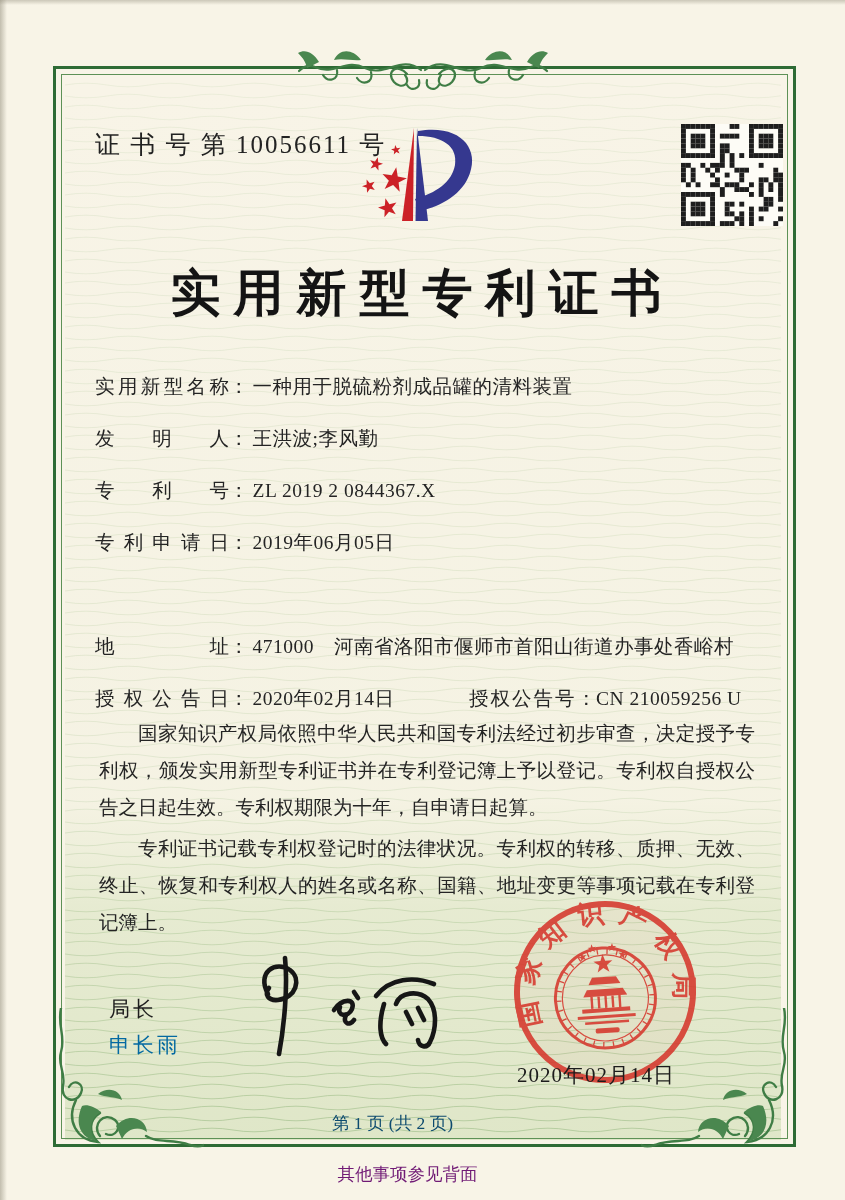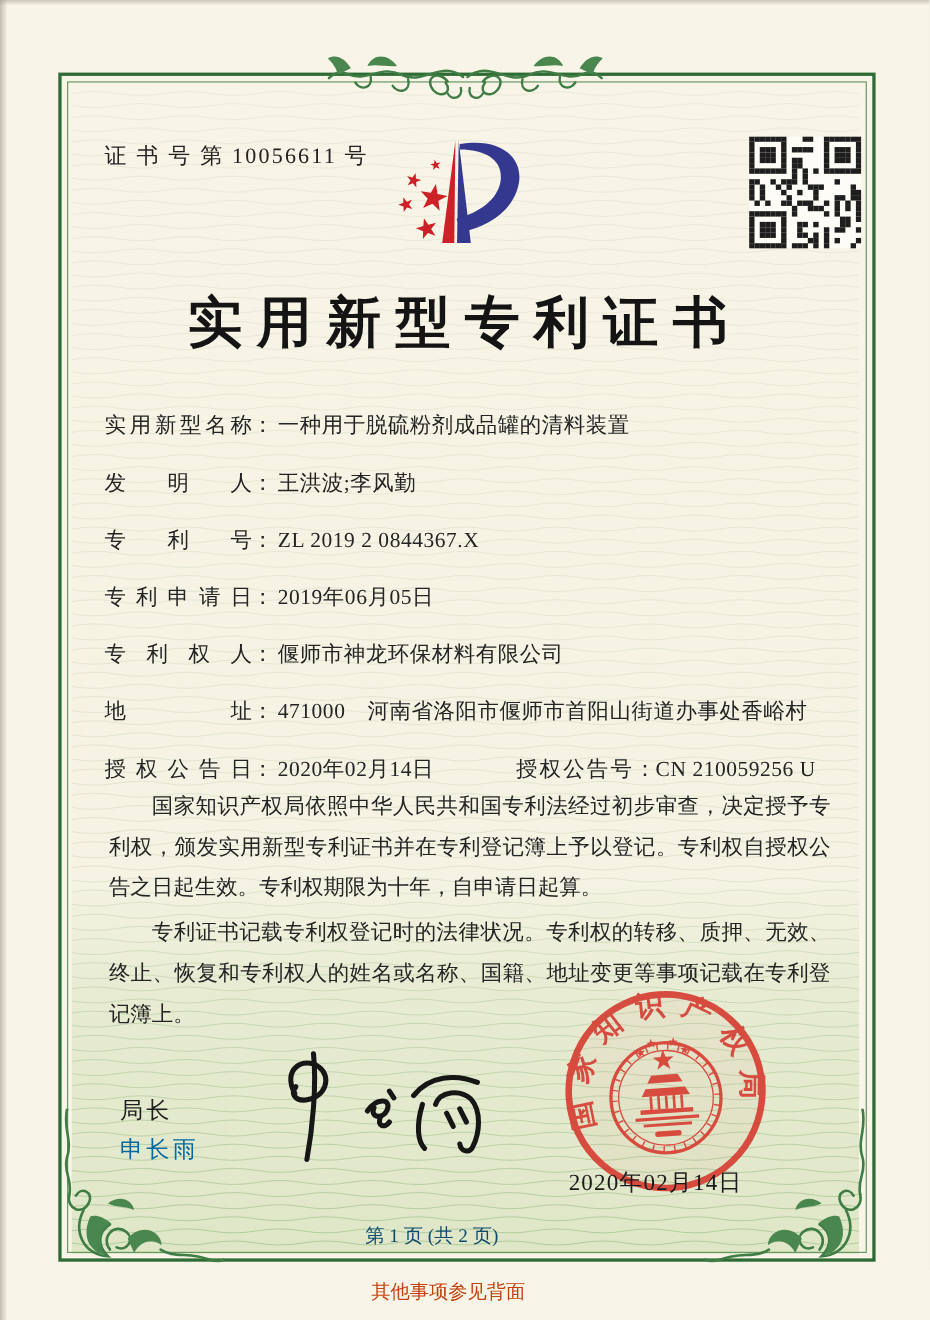--- a/index.html
+++ b/index.html
@@ -15,41 +15,41 @@
   .edge-top{position:absolute;left:0;top:0;right:0;height:5px;
     background:linear-gradient(180deg,rgba(150,145,128,.45),rgba(150,145,128,0));}
   
   .frame-outer{position:absolute;left:53px;top:66px;right:49px;bottom:53px;
     border:3px solid #2e6b35;}
   .frame-inner{position:absolute;left:61px;top:74px;right:57px;bottom:61px;
     border:1px solid #5d9156;}
   .guilloche{position:absolute;left:65px;top:78px;pointer-events:none;}
   .ornament{position:absolute;pointer-events:none;}
   .content{position:absolute;inset:0;z-index:3;}
-  .cert-no{position:absolute;left:95px;top:128px;font-size:20px;letter-spacing:2px;color:#222;}
+  .cert-no{position:absolute;left:95px;top:128px;font-size:25px;letter-spacing:2px;color:#222;}
   .qr{position:absolute;left:681px;top:124px;}
   .logo{position:absolute;left:352px;top:120px;}
   .page-title{position:absolute;left:0;right:0;top:260px;text-align:center;
     font-size:50px;font-weight:bold;letter-spacing:13px;color:#141414;}
   .field-row{position:absolute;left:95px;width:670px;font-size:19.5px;white-space:nowrap;color:#242424;}
   .field-label{display:inline-block;width:134px;text-align:justify;text-align-last:justify;vertical-align:bottom;}
   .field-colon{display:inline-block;margin-right:4px;}
   .field-value{letter-spacing:.5px;}
   .grant-group{position:absolute;left:340px;top:0;white-space:nowrap;}
   .grant-label{letter-spacing:2px;margin-left:34px;}
   .paragraphs{position:absolute;left:95px;top:711px;width:664px;font-size:19.5px;
     line-height:37px;text-align:justify;color:#242424;}
   .paragraphs p{margin:4px;text-indent:2em;}
   .commissioner-title{position:absolute;left:109px;top:995px;font-size:21px;letter-spacing:3px;color:#1d1d1d;}
   .commissioner-name{position:absolute;left:109px;top:1031px;font-size:21px;letter-spacing:3px;color:#0369a1;}
   .signature{position:absolute;left:238px;top:952px;}
   .seal{position:absolute;left:505px;top:892px;transform:rotate(-4deg);}
   .seal-date{position:absolute;left:517px;top:1061px;font-size:21px;color:#1c1c1c;letter-spacing:1px;z-index:4;}
   .page-no{position:absolute;left:0;right:60px;top:1111px;text-align:center;font-size:17.5px;color:#0c4a6e;}
-  .back-note{position:absolute;left:0;right:30px;top:1162px;text-align:center;font-size:17.5px;color:#c2410c;}
+  .back-note{position:absolute;left:0;right:30px;top:1162px;text-align:center;font-size:17.5px;color:#701a75;}
 </style>
 </head>
 <body>
 
 <div class="certificate">
 
   <div class="edge-left"></div>
   <div class="edge-top"></div>
 
   <svg class="guilloche" id="waves" width="716" height="1062">
@@ -439,23 +439,20 @@
     </div>
     <div class="field-row" style="top:373px;">
       <span class="field-label">实用新型名称</span><span class="field-colon">：</span><span class="field-value">一种用于脱硫粉剂成品罐的清料装置</span>
     </div>
     <div class="field-row" style="top:477px;">
       <span class="field-label">专利号</span><span class="field-colon">：</span><span class="field-value">ZL 2019 2 0844367.X</span>
     </div>
     <div class="field-row" style="top:529px;">
       <span class="field-label">专利申请日</span><span class="field-colon">：</span><span class="field-value">2019年06月05日</span>
     </div>
-    <div class="field-row" style="top:581px;">
-      <span class="field-label">专利权人</span><span class="field-colon">：</span><span class="field-value">偃师市神龙环保材料有限公司</span>
-    </div>
     <div class="field-row" style="top:633px;">
       <span class="field-label">地址</span><span class="field-colon">：</span><span class="field-value">471000　河南省洛阳市偃师市首阳山街道办事处香峪村</span>
     </div>
     <div class="field-row" style="top:685px;">
       <span class="field-label">授权公告日</span><span class="field-colon">：</span><span class="field-value">2020年02月14日</span>
       <span class="grant-group">
         <span class="grant-label">授权公告号</span><span>：</span><span class="field-value">CN 210059256 U</span>
       </span>
     </div>
 

